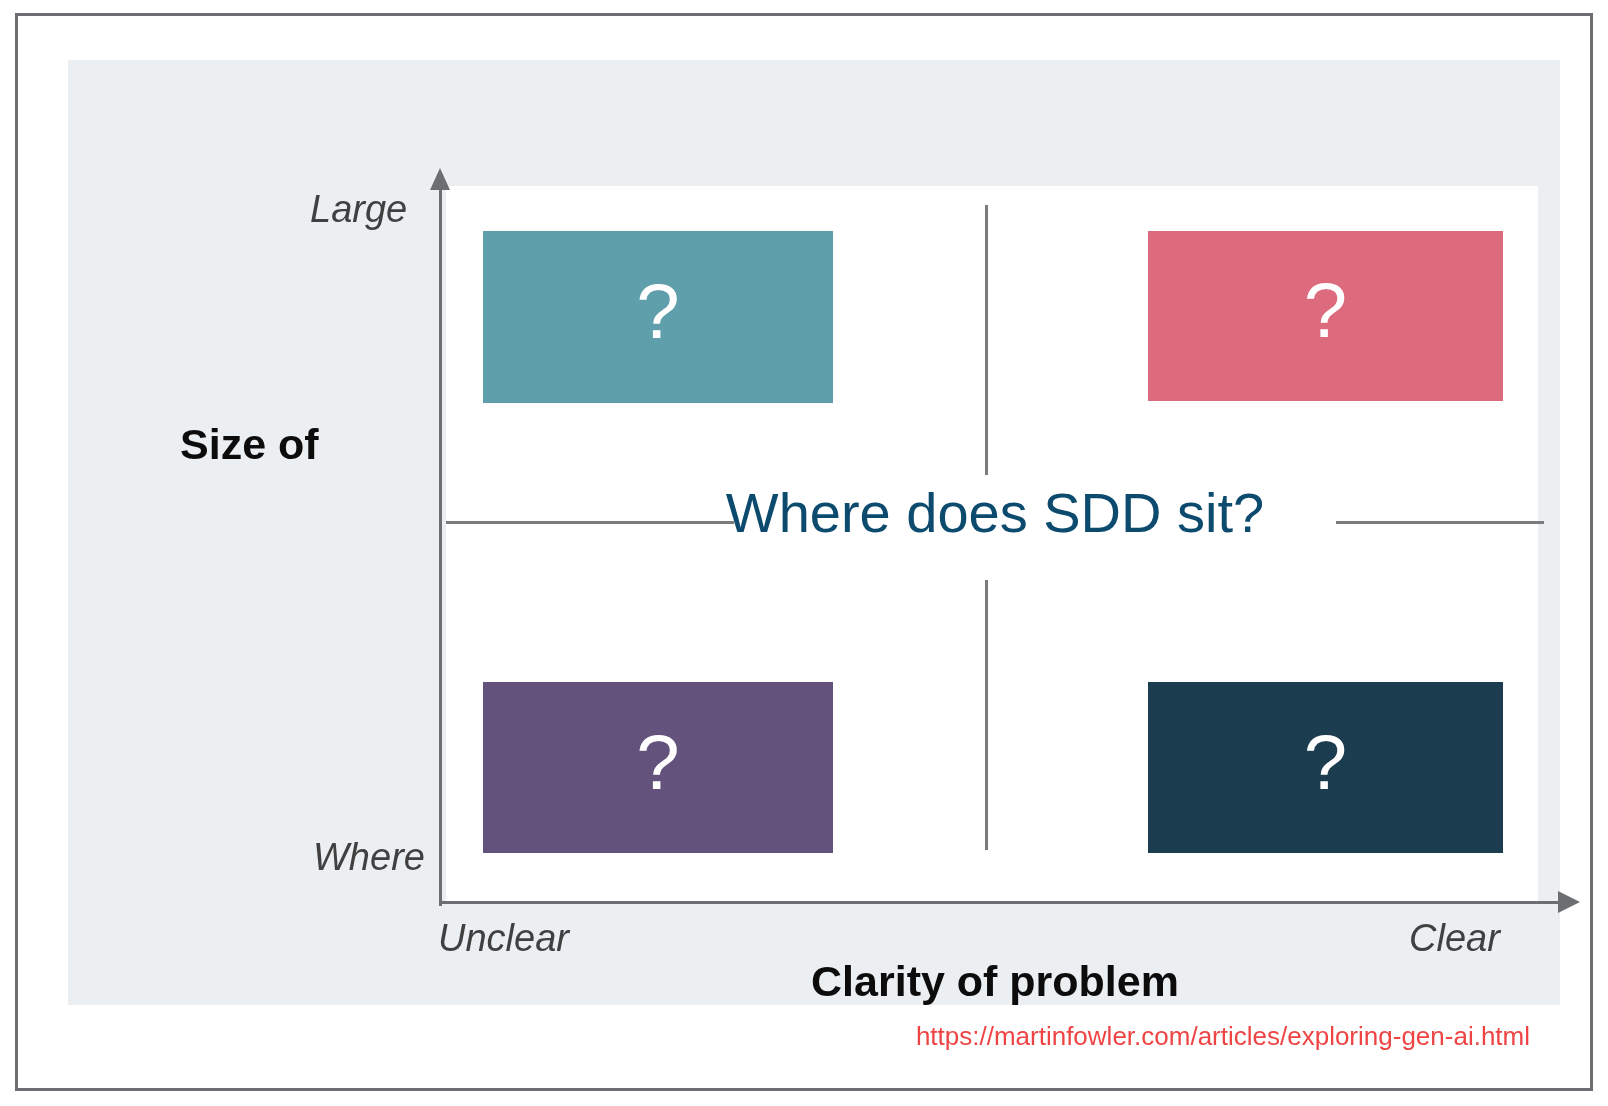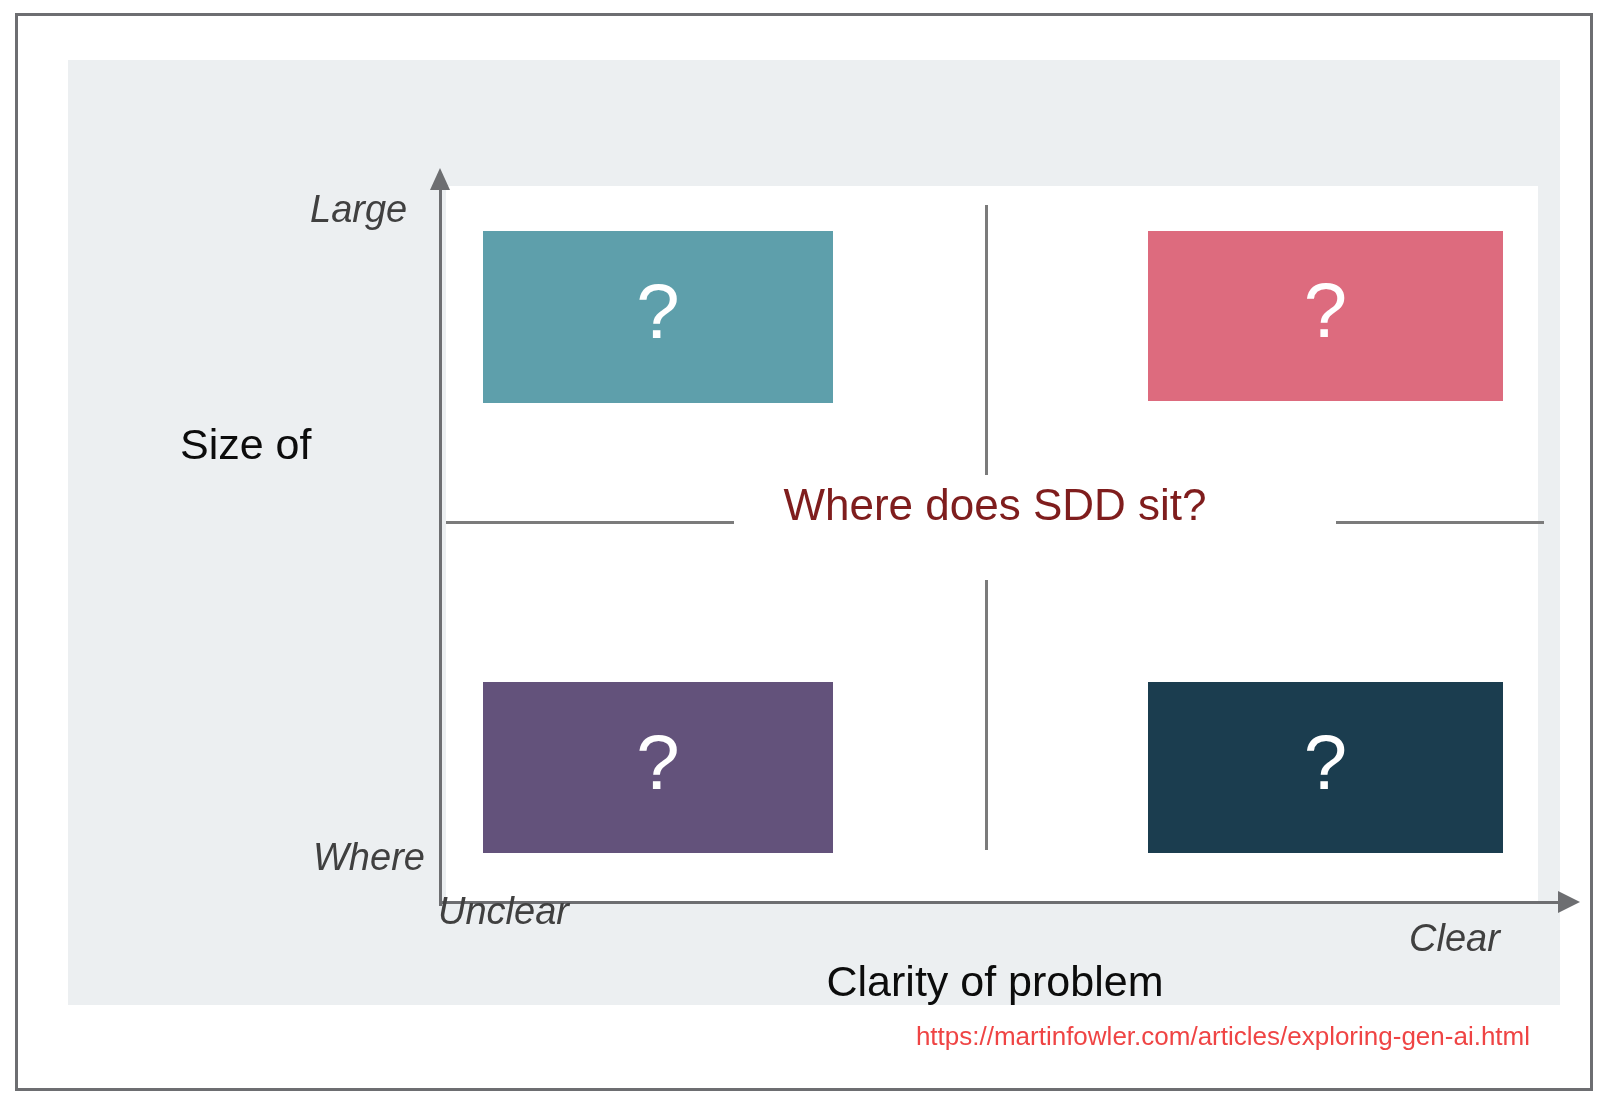--- a/index.html
+++ b/index.html
@@ -113,44 +113,44 @@
   #q-bl { left: 415px;  top: 622px; width: 350px; height: 171px; }
   #q-br { left: 1080px; top: 622px; width: 355px; height: 171px; }
 
   
   .center-label {
     position: absolute;
     left: 378px;
     top: 420px;
     width: 1098px;
     text-align: center;
-    font-size: 44px;
-    color: #7f1d1d;
+    font-size: 56px;
+    color: #0c4a6e;
     font-family: "Liberation Sans", sans-serif;
     white-space: nowrap;
   }
 
   
   .tick {
     position: absolute;
     font-style: italic;
     font-size: 38px;
     color: #404040;
     font-family: "Liberation Sans", sans-serif;
     white-space: nowrap;
   }
   #tick-large  { left: 242px; top: 128px; }
   #tick-small  { left: 245px; top: 776px; }
-  #tick-unclear{ left: 370px; top: 830px; }
+  #tick-unclear{ left: 370px; top: 857px; }
   #tick-clear  { left: 1341px; top: 857px; }
 
   
   .axis-title {
     position: absolute;
-    font-weight: normal;
+    font-weight: bold;
     font-size: 43px;
     color: #0c0c0c;
     font-family: "Liberation Sans", sans-serif;
     line-height: 1.28;
   }
   #title-y { left: 112px; top: 357px; width: 250px; }
   #title-x { left: 378px; top: 894px; width: 1098px; text-align: center; }
 
   
   .footer-url {

